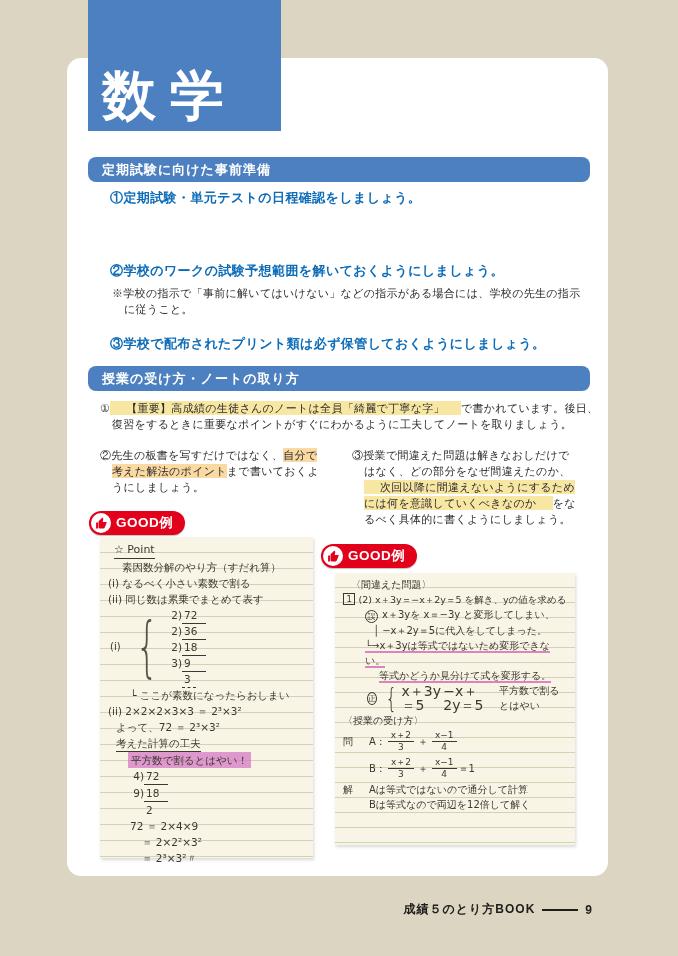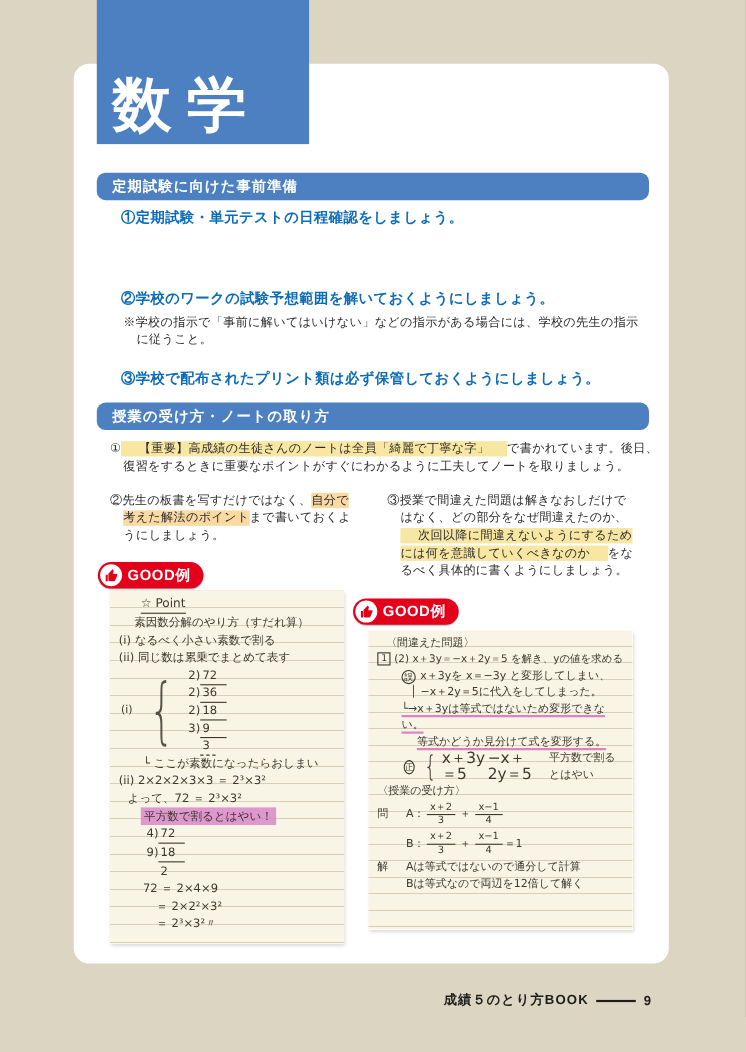--- a/index.html
+++ b/index.html
@@ -65,21 +65,21 @@
     position:absolute;
     background:repeating-linear-gradient(to bottom, #f9f5e6 0px, #f9f5e6 15px, #d8d0b5 15px, #d8d0b5 16px);
     box-shadow:1px 2px 3px rgba(0,0,0,.15);
     font-family:"DejaVu Sans", sans-serif; font-size:10.5px; line-height:16px;
     color:#3a382f; padding:4px 8px;
   }
   .paper-left  { left:100px; top:537px; width:213px; height:321px; }
   .paper-right { left:335px; top:573px; width:240px; height:272px;
     background:repeating-linear-gradient(to bottom, #f9f5e6 0px, #f9f5e6 14px, #d8d0b5 14px, #d8d0b5 15px);
     font-size:10px; line-height:15px; }
-  .nl-title { display:inline-block; border-bottom:1.5px solid #3a382f; margin-left:20px; font-size:11px; }
+  .nl-title { display:inline-block; border-bottom:1.5px solid #3a382f; margin-left:6px; font-size:11px; }
   .ind1 { padding-left:14px; } .ind2 { padding-left:8px; }
   .ladder { display:flex; align-items:center; margin-left:2px; height:80px; }
   .lad-label { width:16px; font-size:10px; }
   .lad-brace { font-size:66px; font-weight:100; line-height:80px; transform:scaleX(.55); opacity:.85; }
   .lad-rows .lad-row { line-height:16px; height:16px; }
   .lad-d { display:inline-block; width:14px; text-align:right; }
   .lad-q { display:inline-block; min-width:24px; border-bottom:1px solid #3a382f; padding:0 4px 0 2px; }
   .lad-row.last .lad-q { border-bottom:1px dashed #3a382f; min-width:14px; }
   .lad-row.plain .lad-q { border-bottom:none; }
   .ladder2 { margin-left:22px; }
@@ -174,20 +174,21 @@
         <div class="lad-row"><span class="lad-d">2)</span><span class="lad-q">36</span></div>
         <div class="lad-row"><span class="lad-d">2)</span><span class="lad-q">18</span></div>
         <div class="lad-row"><span class="lad-d">3)</span><span class="lad-q">9</span></div>
         <div class="lad-row last"><span class="lad-d"></span><span class="lad-q">3</span></div>
       </div>
     </div>
 
     <div class="arrow-note">└ ここが素数になったらおしまい</div>
     <div>(ii) 2×2×2×3×3 ＝ 2³×3²</div>
     <div class="ind2">よって、72 ＝ 2³×3²</div>
+    <div><span class="nl-sub">考えた計算の工夫</span></div>
     <div><span class="nl-hl">平方数で割るとはやい！</span></div>
 
     <div class="ladder2">
       <div class="lad-row"><span class="lad-d">4)</span><span class="lad-q">72</span></div>
       <div class="lad-row"><span class="lad-d">9)</span><span class="lad-q">18</span></div>
       <div class="lad-row plain"><span class="lad-d"></span><span class="lad-q">2</span></div>
     </div>
 
     <div class="ladder2">72 ＝ 2×4×9</div>
     <div style="padding-left:34px">＝ 2×2²×3²</div>

